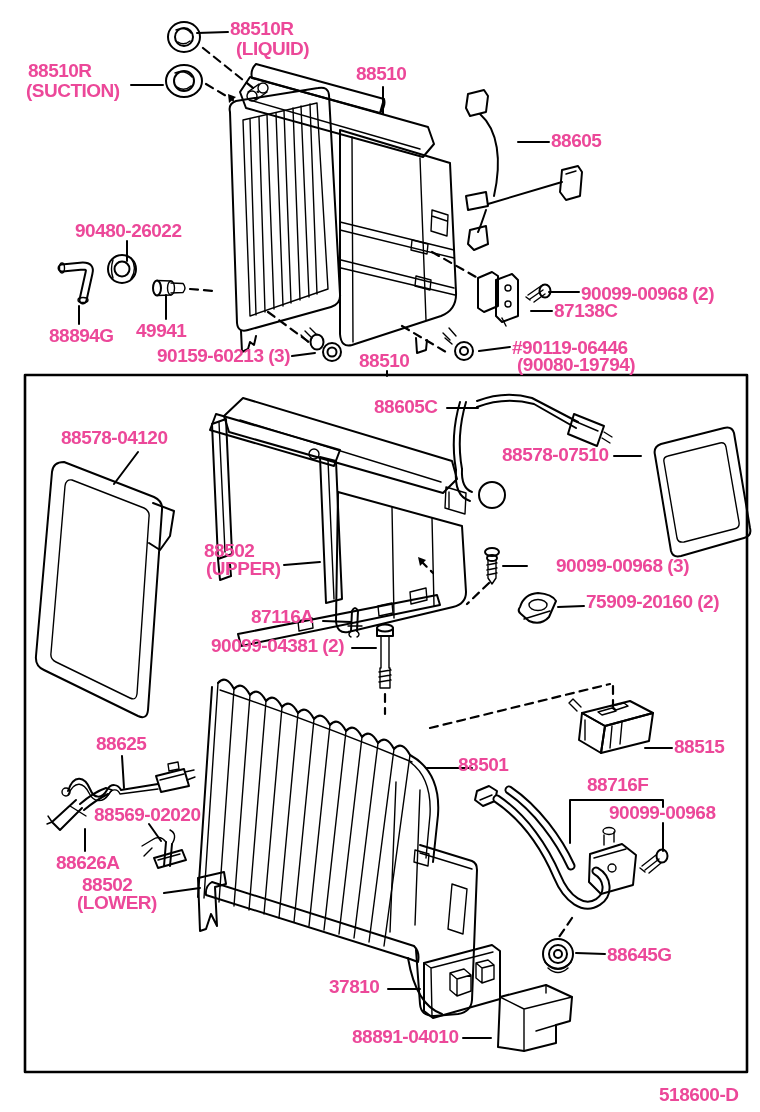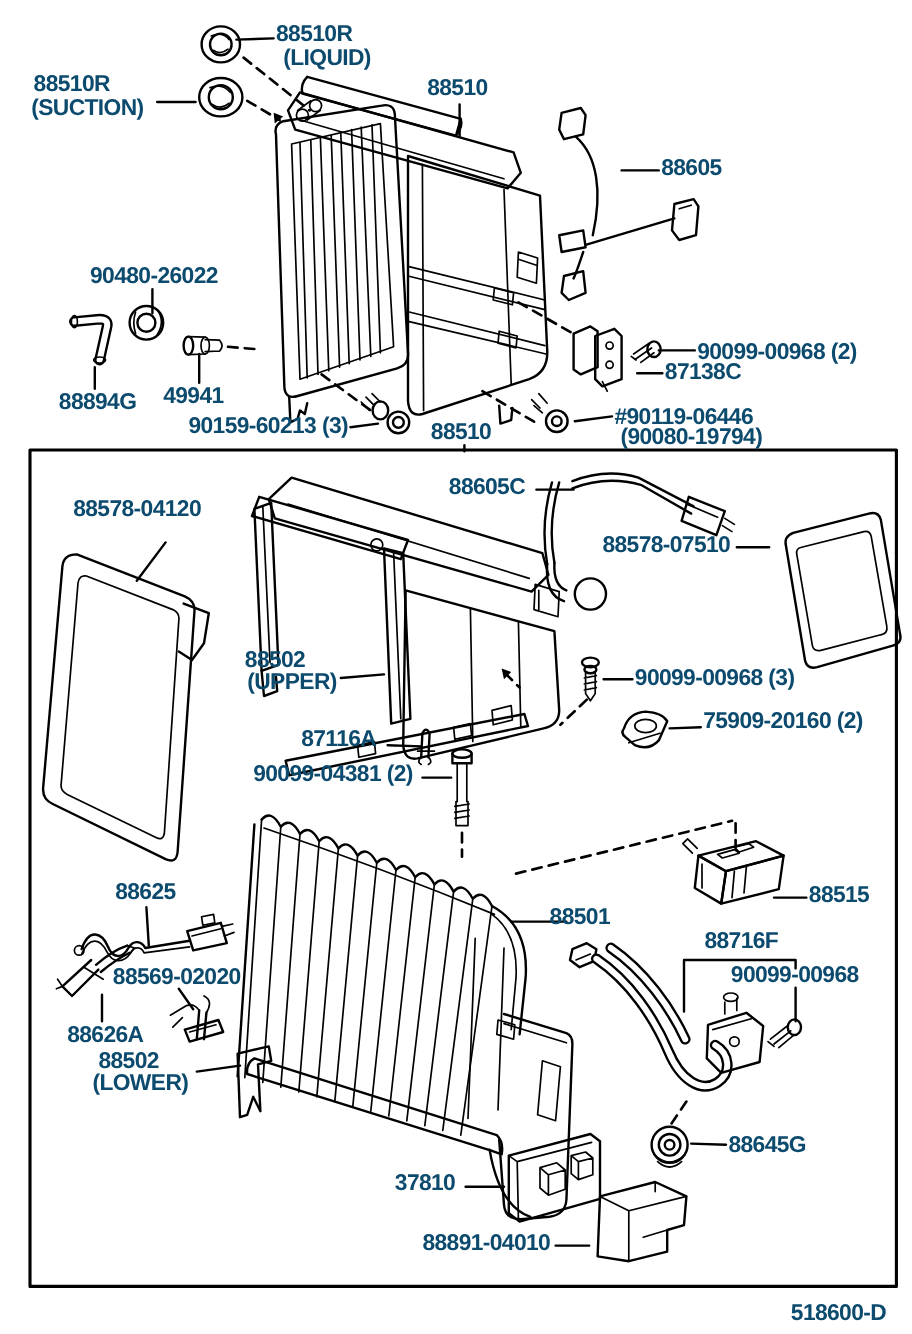--- a/index.html
+++ b/index.html
@@ -7,21 +7,21 @@
          font-family:"Liberation Sans",sans-serif;}
   svg{position:absolute;left:0;top:0;}
   svg *{stroke:#000;fill:none;stroke-width:2;stroke-linecap:round;stroke-linejoin:round;}
   svg .thick{stroke-width:9;}
   svg .wo{stroke:#fff;stroke-width:5;}
   svg .thin{stroke-width:1.4;}
   svg .dash{stroke-dasharray:8 6;stroke-width:2.2;}
   svg .fill{fill:#000;stroke:none;}
   svg .bdr{stroke-width:2.6;}
   .lbl{position:absolute;font-weight:700;font-size:19px;line-height:19px;
-       letter-spacing:-0.5px;color:#0c4a6e;white-space:pre;}
+       letter-spacing:-0.5px;color:#ec4899;white-space:pre;}
 </style>
 </head>
 <body>
 
 <div id="stage">
 
 <svg width="760" height="1112" viewBox="0 0 760 1112">
 
   <rect class="bdr" x="25" y="375" width="722" height="697"></rect>
 
@@ -272,24 +272,24 @@
 <div class="lbl" style="left:554px;top:301px">87138C</div>
 <div class="lbl" style="left:512px;top:338px">#90119-06446</div>
 <div class="lbl" style="left:517px;top:355px">(90080-19794)</div>
 <div class="lbl" style="left:75px;top:221px">90480-26022</div>
 <div class="lbl" style="left:49px;top:326px">88894G</div>
 <div class="lbl" style="left:136px;top:321px">49941</div>
 <div class="lbl" style="left:157px;top:346px">90159-60213 (3)</div>
 <div class="lbl" style="left:359px;top:351px">88510</div>
 <div class="lbl" style="left:374px;top:397px">88605C</div>
 <div class="lbl" style="left:502px;top:445px">88578-07510</div>
-<div class="lbl" style="left:61px;top:415px">88578-04120</div>
+<div class="lbl" style="left:61px;top:428px">88578-04120</div>
 <div class="lbl" style="left:204px;top:541px">88502</div>
 <div class="lbl" style="left:206px;top:559px">(UPPER)</div>
-<div class="lbl" style="left:529px;top:556px">90099-00968 (3)</div>
+<div class="lbl" style="left:556px;top:556px">90099-00968 (3)</div>
 <div class="lbl" style="left:586px;top:592px">75909-20160 (2)</div>
 <div class="lbl" style="left:251px;top:607px">87116A</div>
 <div class="lbl" style="left:211px;top:636px">90099-04381 (2)</div>
 <div class="lbl" style="left:96px;top:734px">88625</div>
 <div class="lbl" style="left:94px;top:805px">88569-02020</div>
 <div class="lbl" style="left:56px;top:853px">88626A</div>
 <div class="lbl" style="left:82px;top:875px">88502</div>
 <div class="lbl" style="left:77px;top:893px">(LOWER)</div>
 <div class="lbl" style="left:458px;top:755px">88501</div>
 <div class="lbl" style="left:674px;top:737px">88515</div>

